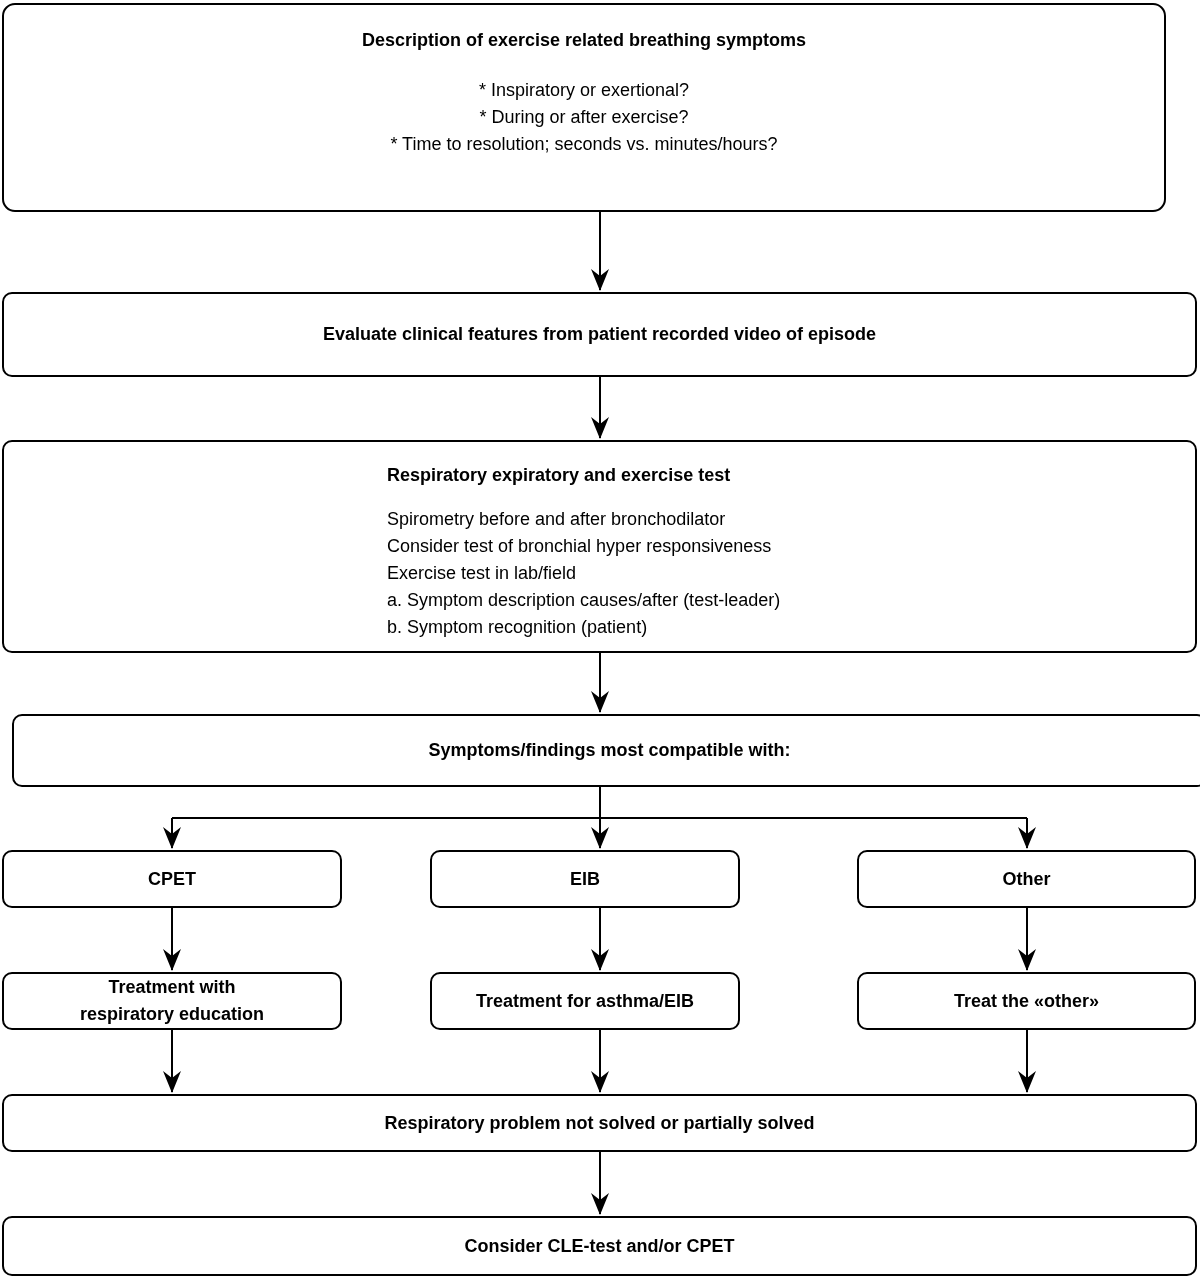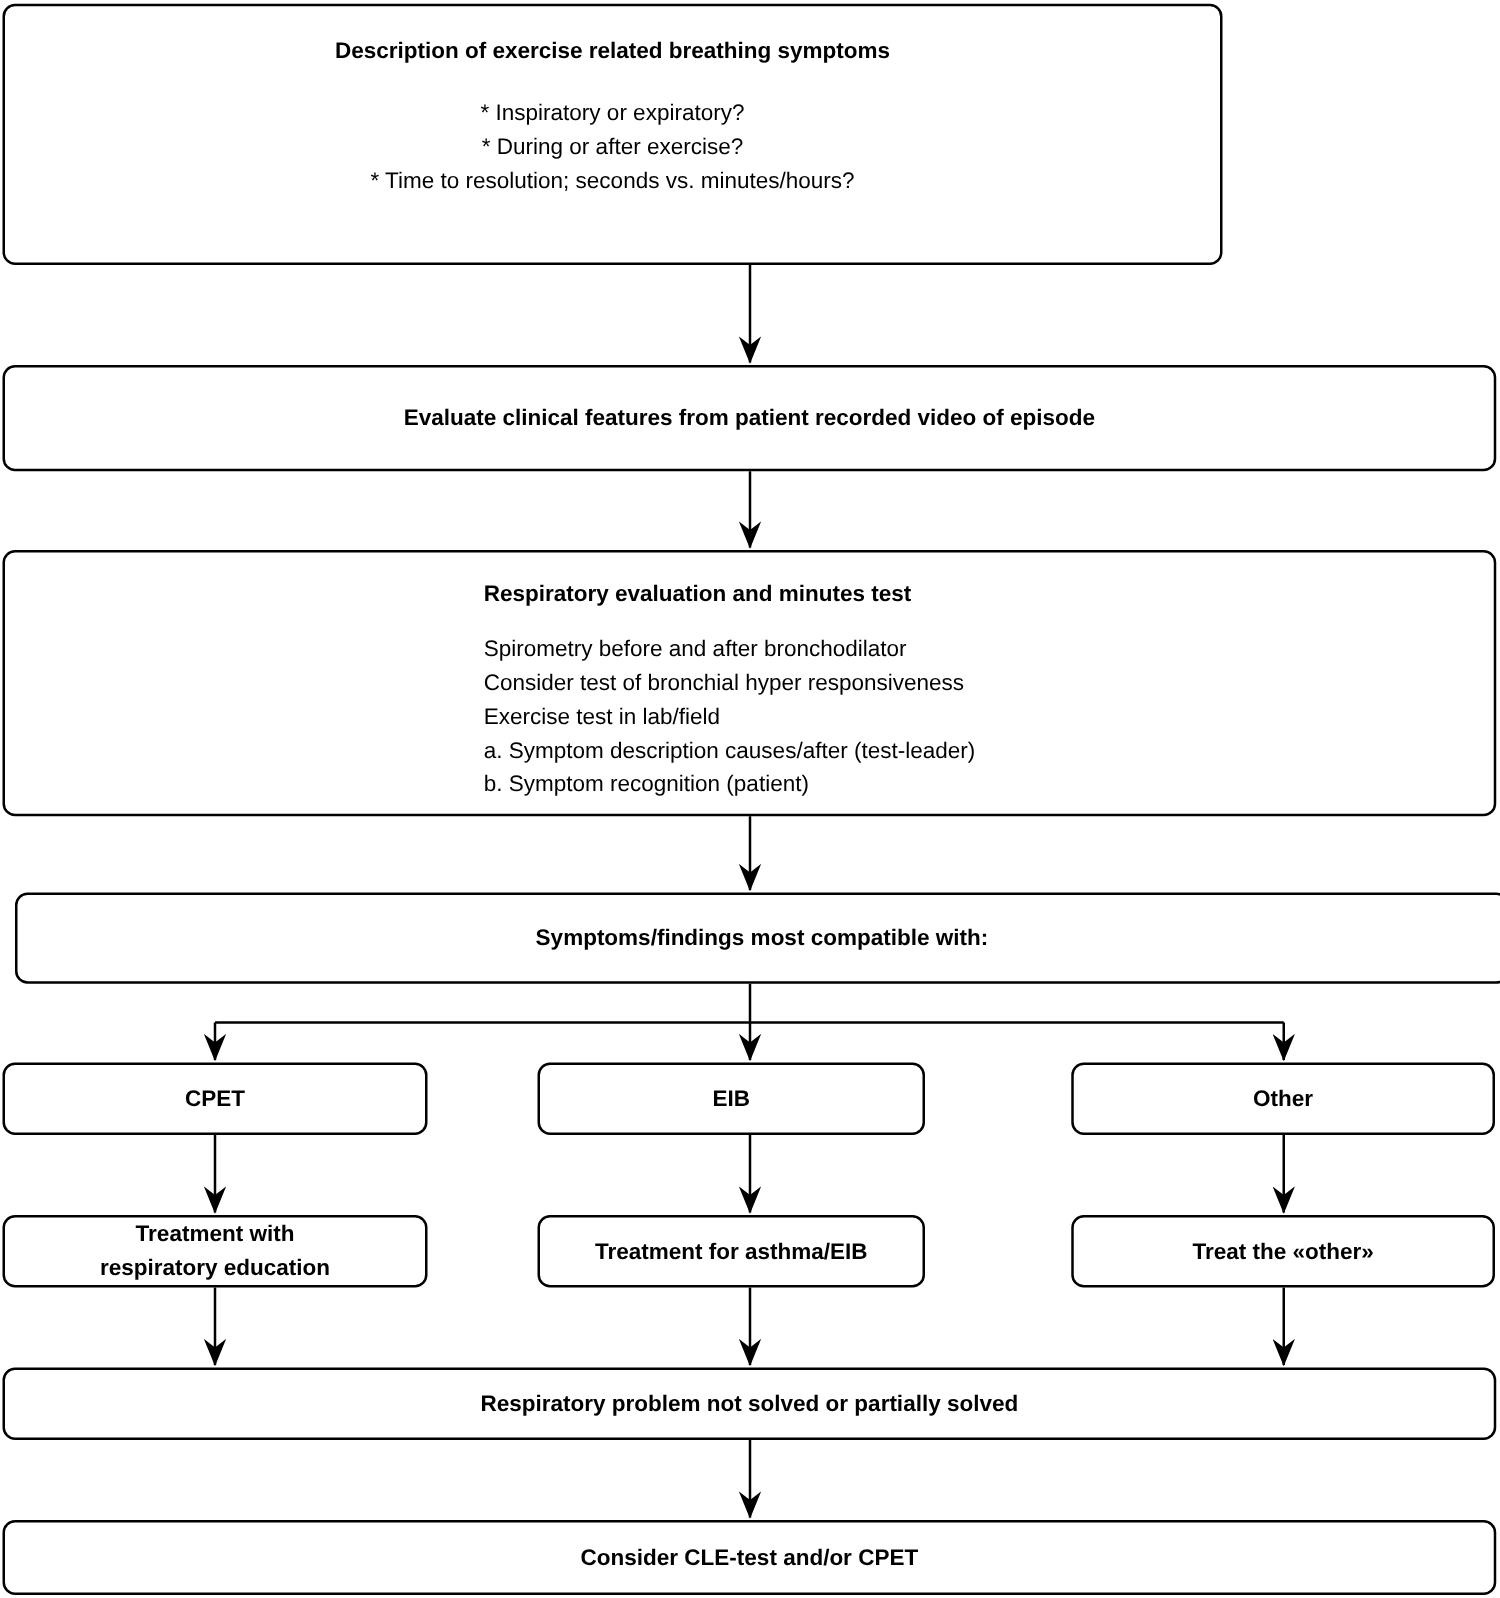--- a/index.html
+++ b/index.html
@@ -32,21 +32,21 @@
   .flex-center {
     display: flex;
     flex-direction: column;
     align-items: center;
     justify-content: center;
     text-align: center;
   }
   .bold { font-weight: bold; }
 
   
-  #box-symptom-description { left: 2px; top: 3px;    width: 976px; height: 209px; }
+  #box-symptom-description { left: 2px; top: 3px;    width: 1164px; height: 209px; border-radius: 13px; }
   #box-video-evaluation    { left: 2px; top: 292px;  width: 1195px; height: 85px; }
   #box-respiratory-eval    { left: 2px; top: 440px;  width: 1195px; height: 213px; }
   #box-compatibility       { left: 12px; top: 714px;  width: 1195px; height: 73px; }
   #box-not-solved          { left: 2px; top: 1094px; width: 1195px; height: 58px; }
   #box-consider            { left: 2px; top: 1216px; width: 1195px; height: 60px; text-align: center; }
 
   
   .col-left   { left: 2px;   width: 340px; }
   .col-center { left: 430px; width: 310px; }
   .col-right  { left: 857px; width: 339px; }
@@ -92,31 +92,31 @@
 
     <line x1="172" y1="1030" x2="172" y2="1092" marker-end="url(#arrow)"></line>
     <line x1="600" y1="1030" x2="600" y2="1092" marker-end="url(#arrow)"></line>
     <line x1="1027" y1="1030" x2="1027" y2="1092" marker-end="url(#arrow)"></line>
 
     <line x1="600" y1="1152" x2="600" y2="1214" marker-end="url(#arrow)"></line>
   </svg>
 
   <div class="node" id="box-symptom-description">
     <div class="title bold">Description of exercise related breathing symptoms</div>
-    <div>* Inspiratory or expiratory?</div>
+    <div>* Inspiratory or exertional?</div>
     <div>* During or after exercise?</div>
     <div>* Time to resolution; seconds vs. minutes/hours?</div>
   </div>
 
   <div class="node flex-center" id="box-video-evaluation">
     <div class="bold">Evaluate clinical features from patient recorded video of episode</div>
   </div>
 
   <div class="node" id="box-respiratory-eval">
-    <div class="title bold">Respiratory evaluation and minutes test</div>
+    <div class="title bold">Respiratory expiratory and exercise test</div>
     <div>Spirometry before and after bronchodilator</div>
     <div>Consider test of bronchial hyper responsiveness</div>
     <div>Exercise test in lab/field</div>
     <div>a. Symptom description causes/after (test-leader)</div>
     <div>b. Symptom recognition (patient)</div>
   </div>
 
   <div class="node flex-center" id="box-compatibility">
     <div class="bold">Symptoms/findings most compatible with:</div>
   </div>

